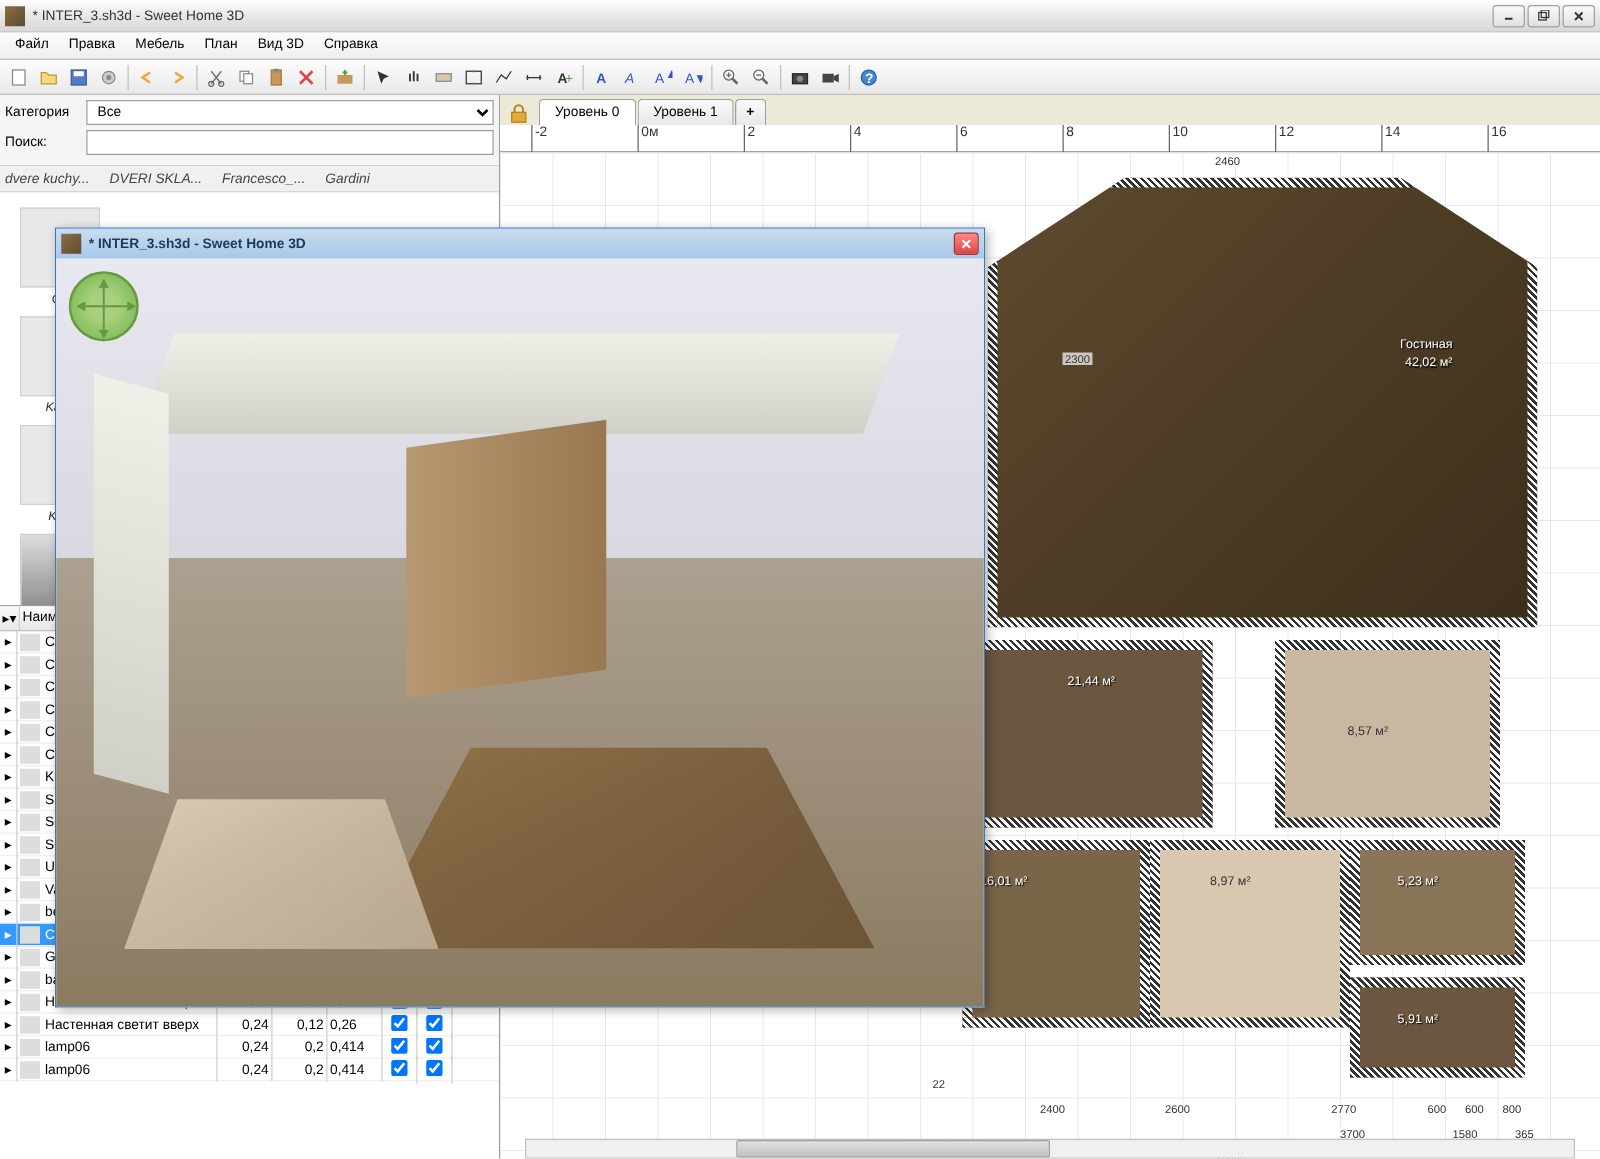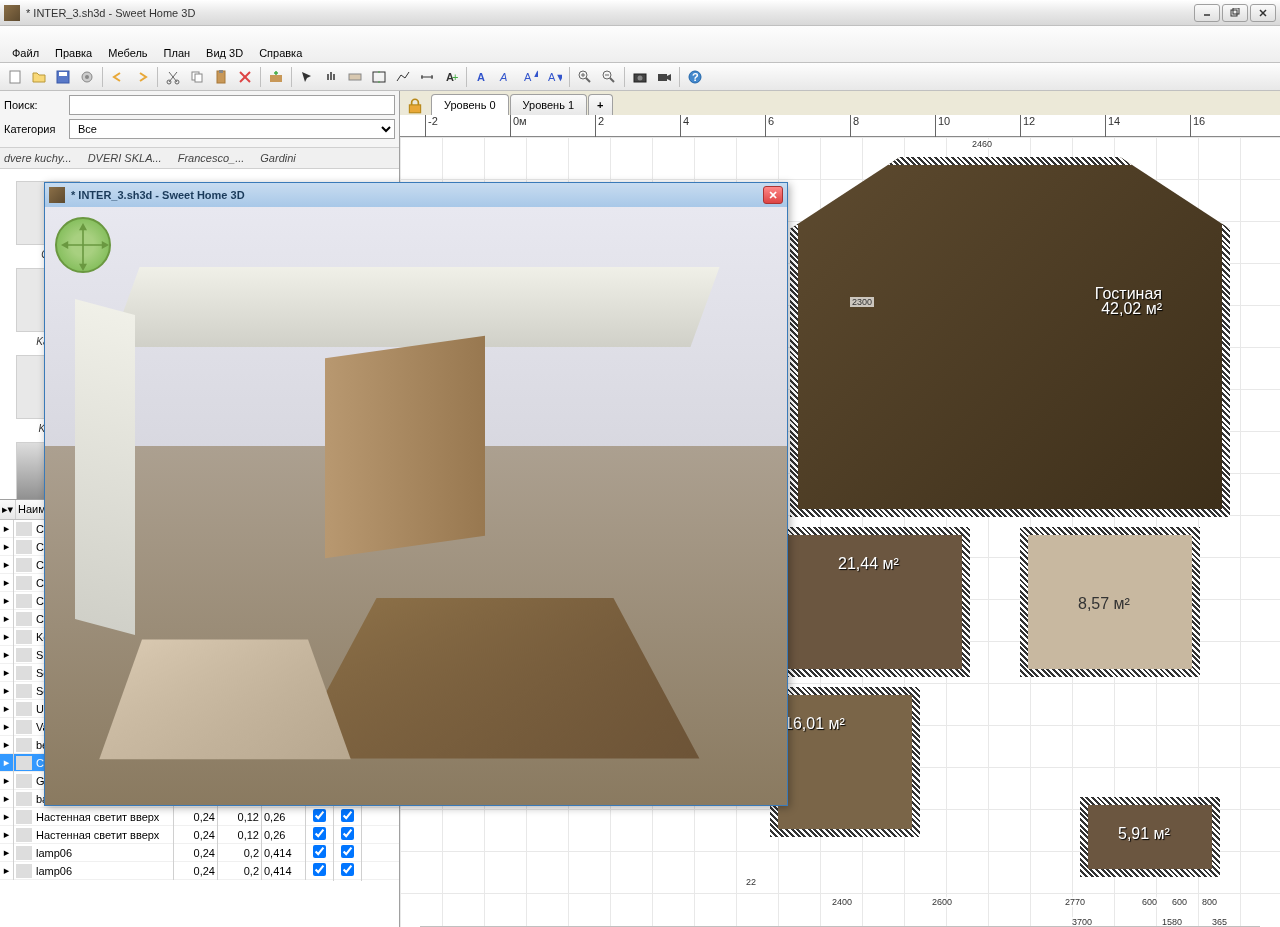--- a/index.html
+++ b/index.html
@@ -3,21 +3,21 @@
 <meta charset="utf-8">
 <style>
 *{margin:0;padding:0;box-sizing:border-box;font-family:Tahoma,Arial,sans-serif;font-size:11px}
 body{background:#ece9d8;width:1280px;height:927px;overflow:hidden;position:relative}
 .titlebar{height:26px;background:linear-gradient(to bottom,#fff 0%,#e8e8e8 50%,#d8d8d8 100%);display:flex;align-items:center;padding:0 4px;border-bottom:1px solid #c0c0c0}
 .titlebar .app-icon{width:16px;height:16px;margin-right:6px;background:linear-gradient(135deg,#8b6f47,#5d4a2f)}
 .titlebar .title{flex:1;color:#333}
 .win-btns{display:flex;gap:2px}
 .win-btn{width:26px;height:18px;border:1px solid #a0a0a0;background:linear-gradient(to bottom,#fafafa,#e0e0e0);border-radius:3px;display:flex;align-items:center;justify-content:center;cursor:pointer}
 .win-btn svg{width:10px;height:10px}
-.menubar{height:37px;background:linear-gradient(to bottom,#fdfdfd,#eeeeee);display:flex;align-items:flex-end;padding:0 4px;border-bottom:1px solid #c0c0c0}
+.menubar{height:22px;background:linear-gradient(to bottom,#fdfdfd,#eeeeee);display:flex;align-items:flex-start;padding:0 4px;border-bottom:1px solid #c0c0c0}
 .menu-item{padding:3px 8px;cursor:pointer}
 .toolbar{height:28px;background:linear-gradient(to bottom,#fdfdfd,#e8e8e8);display:flex;align-items:center;padding:2px 4px;border-bottom:1px solid #c0c0c0;gap:2px}
 .tb-btn{width:22px;height:22px;border:1px solid transparent;display:flex;align-items:center;justify-content:center;cursor:pointer;border-radius:3px}
 .tb-sep{width:1px;height:20px;background:#c0c0c0;margin:0 2px}
 .main{display:flex;height:calc(100% - 76px)}
 .left-panel{width:400px;background:#fff;display:flex;flex-direction:column;border-right:1px solid #a0a0a0}
 .filter-bar{padding:4px;background:#f5f5f5;border-bottom:1px solid #d0d0d0}
 .filter-row{display:flex;align-items:center;margin-bottom:4px}
 .filter-row label{width:65px}
 .filter-row select,.filter-row input{flex:1;height:20px;border:1px solid #a0a0a0;padding:0 4px;background:#fff}
@@ -47,21 +47,21 @@
 .plan-canvas{position:absolute;top:22px;left:0;right:0;bottom:0;background:#fff;background-image:linear-gradient(#e8e8e8 1px,transparent 1px),linear-gradient(90deg,#e8e8e8 1px,transparent 1px);background-size:42px 42px}
 .floor-plan{position:absolute;top:20px;left:370px;width:470px;height:760px}
 .room{position:absolute;border:8px solid;border-image:repeating-linear-gradient(45deg,#333,#333 2px,#fff 2px,#fff 4px) 8}
 .room1{top:0;left:20px;width:440px;height:360px;background:linear-gradient(135deg,#5d4a2f,#3d2f1a);clip-path:polygon(25% 0,75% 0,100% 20%,100% 100%,0 100%,0 20%)}
 .room2{top:370px;left:0;width:200px;height:150px;background:#6b5640}
 .room3{top:370px;left:250px;width:180px;height:150px;background:#c8b8a0}
 .room4{top:530px;left:0;width:150px;height:150px;background:#7a6548}
 .room5{top:530px;left:150px;width:160px;height:150px;background:#d8c8b0}
 .room6{top:530px;left:310px;width:140px;height:100px;background:#8a7558}
 .room7{top:640px;left:310px;width:140px;height:80px;background:#6b5640}
-.room-label{position:absolute;color:#fff;font-size:16px;text-shadow:1px 1px 1px #000}
+.room-label{position:absolute;color:#fff;font-size:10px;text-shadow:1px 1px 1px #000}
 .scrollbar-h{position:absolute;bottom:0;left:20px;right:20px;height:16px;background:#f0f0f0;border:1px solid #c0c0c0}
 .scrollbar-h .thumb{position:absolute;left:20%;width:30%;height:100%;background:linear-gradient(to bottom,#e0e0e0,#c0c0c0);border:1px solid #a0a0a0;border-radius:2px}
 .floating-3d{position:absolute;top:182px;left:44px;width:744px;height:624px;background:#fff;border:1px solid #3a7ab8;box-shadow:2px 2px 8px rgba(0,0,0,0.3);z-index:100}
 .f3d-title{height:24px;background:linear-gradient(to bottom,#c8dcf0,#a8c8e8);display:flex;align-items:center;padding:0 4px}
 .f3d-title .icon{width:16px;height:16px;margin-right:6px;background:linear-gradient(135deg,#8b6f47,#5d4a2f)}
 .f3d-title .txt{flex:1;color:#1a3a5a;font-weight:bold}
 .f3d-close{width:20px;height:18px;background:linear-gradient(to bottom,#f88,#d44);border:1px solid #a33;border-radius:3px;display:flex;align-items:center;justify-content:center;cursor:pointer;color:#fff;font-weight:bold}
 .f3d-view{height:calc(100% - 24px);background:linear-gradient(180deg,#e8e8f0 0%,#d8d8e0 40%,#aca090 40%,#8a7a60 100%);position:relative;overflow:hidden}
 .nav-compass{position:absolute;top:10px;left:10px;width:56px;height:56px;background:radial-gradient(circle,#a8d080 30%,#88c060 70%);border-radius:50%;border:2px solid #6a9840}
 .nav-compass::before,.nav-compass::after{content:'';position:absolute;background:#6a9840}
@@ -270,26 +270,26 @@
         <circle cx="8" cy="8" r="6" fill="#48c" stroke="#26a"></circle>
         <text x="5" y="12" font-size="10" fill="#fff" font-weight="bold">?</text>
       </svg>
     </div>
 </div>
 
 <div class="main">
   <div class="left-panel">
     <div class="filter-bar">
       <div class="filter-row">
+        <label>Категория</label>
+        <select><option>Все</option></select>
+      </div>
+      <div class="filter-row">
         <label>Поиск:</label>
         <input type="text" style="">
-      </div>
-      <div class="filter-row">
-        <label>Категория</label>
-        <select><option>Все</option></select>
       </div>
     </div>
     <div class="catalog-header">
       <span>dvere kuchy...</span>
       <span>DVERI SKLA...</span>
       <span>Francesco_...</span>
       <span>Gardini</span>
     </div>
     <div class="catalog">
       <div class="cat-item"><div class="cat-thumb"></div><div class="cat-label">Ga</div></div>
@@ -538,27 +538,33 @@
         <div class="tick" style="left:705px">14</div>
         <div class="tick" style="left:790px">16</div>
       </div>
       <div class="plan-canvas">
         <div class="floor-plan">
           <div class="room room1">
             <div class="room-label" style="top:120px;right:60px">Гостиная</div>
             <div class="room-label" style="top:135px;right:60px">42,02 м²</div>
           </div>
           <div class="room room2">
-              <div class="room-label" style="top:20px;left:60px">21,44 м²</div>
+              <div class="room-label" style="top:20px;left:76px">21,44 м²</div>
             </div>
           <div class="room room3">
               <div class="room-label" style="top:60px;left:50px;color:#333;text-shadow:none">8,57 м²</div>
             </div>
           <div class="room room4">
               <div class="room-label" style="top:20px;left:6px">16,01 м²</div>
+            </div>
+          <div class="room room5">
+              <div class="room-label" style="top:20px;left:40px;color:#333;text-shadow:none">8,97 м²</div>
+            </div>
+          <div class="room room6">
+              <div class="room-label" style="top:20px;left:30px">5,23 м²</div>
             </div>
           <div class="room room7">
               <div class="room-label" style="top:20px;left:30px">5,91 м²</div>
             </div>
           <div class="dim-label" style="top:-18px;left:200px">2460</div>
           <div class="dim-label" style="top:140px;left:80px">2300</div>
           <div class="dim-label" style="top:740px;left:60px">2400</div>
           <div class="dim-label" style="top:740px;left:160px">2600</div>
           <div class="dim-label" style="top:740px;left:293px">2770</div>
           <div class="dim-label" style="top:740px;left:370px">600</div>

